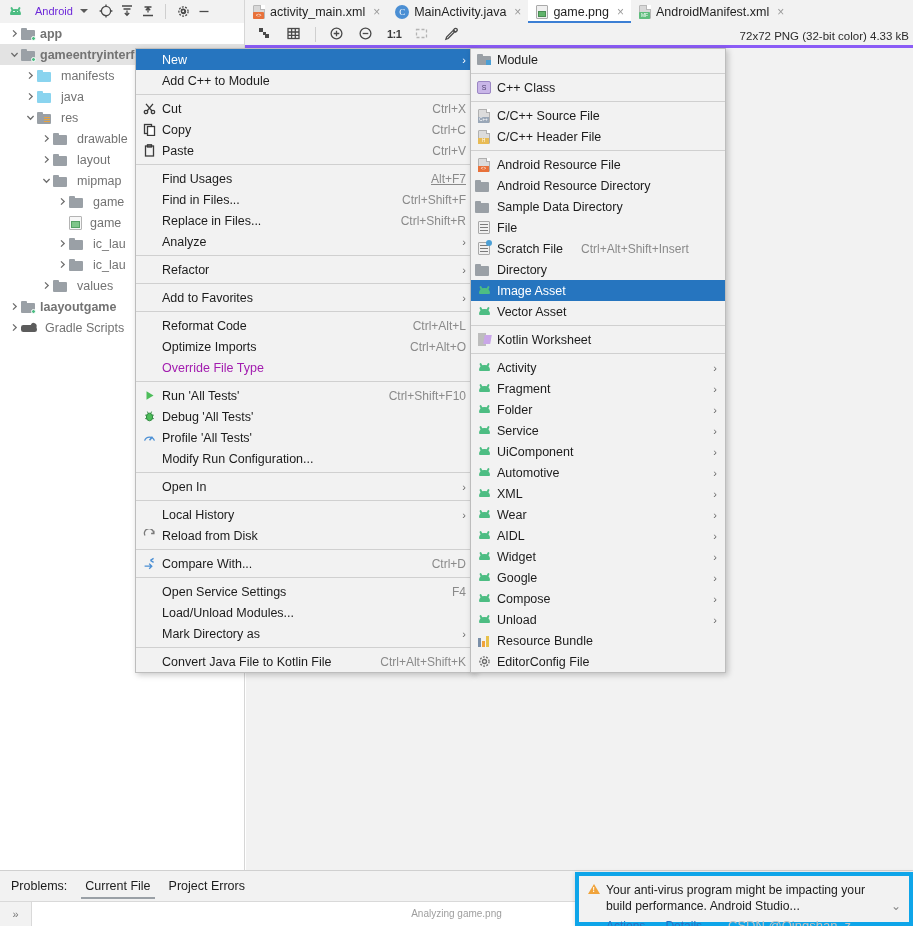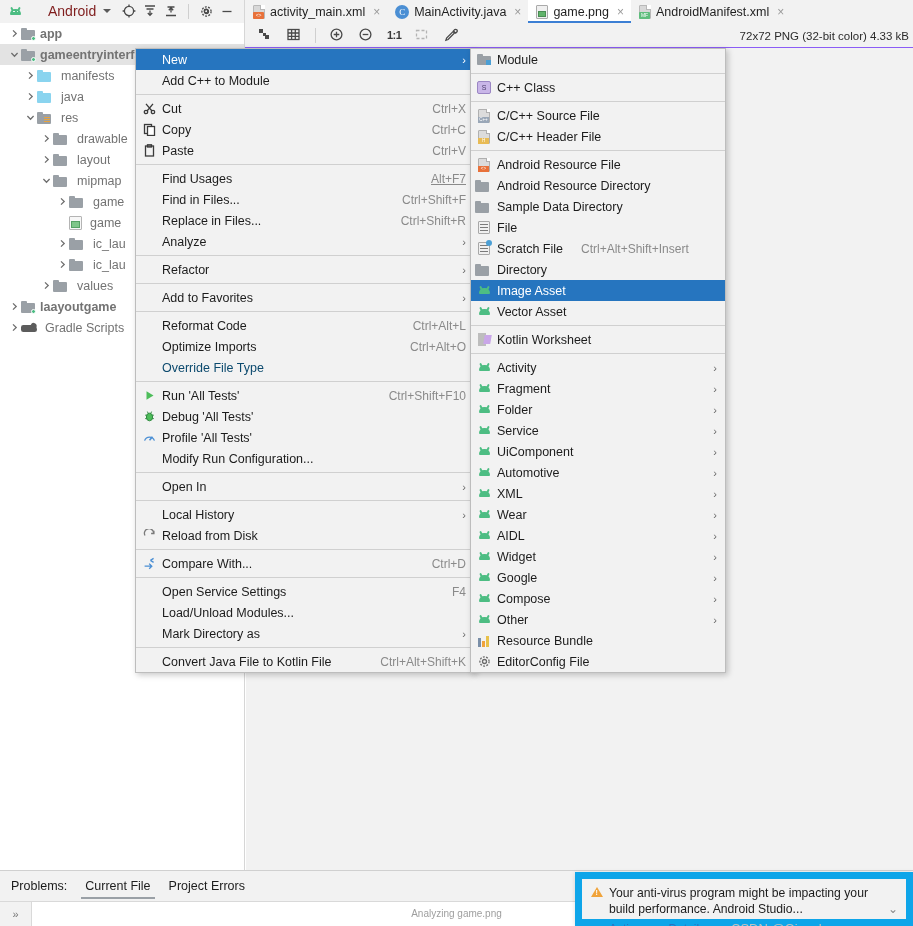--- a/index.html
+++ b/index.html
@@ -18,21 +18,21 @@
   .topbar {
     position: absolute; left: 0; top: 0; width: 913px; height: 23px;
     background: #f2f2f2; border-bottom: 1px solid #d6d6d6;
     display: flex; align-items: center;
   }
   .tool-left {
     width: 245px; height: 23px; display: flex; align-items: center;
     padding-left: 9px; gap: 7px; background: #f2f2f2;
     border-right: 1px solid #d6d6d6;
   }
-  .tool-left .lbl { font-size: 14px; color: #7f1d1d; margin-left: 19px; }
+  .tool-left .lbl { font-size: 11px; color: #6d28d9; margin-left: 6px; }
   .icon { display: inline-flex; align-items: center; justify-content: center; }
   .droid {
     width: 13px; height: 9px; position: relative;
   }
   .droid .body {
     position: absolute; left: 1px; top: 2px; width: 11px; height: 6px;
     background: #4dbd83; border-radius: 5px 5px 1px 1px;
   }
   .droid .ear {
     position: absolute; width: 2px; height: 4px; background: #4dbd83;
@@ -88,21 +88,21 @@
     font-size: 9px; line-height: 14px; text-align: center; flex: 0 0 auto;
     font-family: "Liberation Serif", serif;
   }
   .imgico { width: 12px; height: 14px; position: relative; flex: 0 0 auto; }
   .imgico .sheet { position: absolute; inset: 0; background: #f0f0f0; border: 1px solid #aaa; border-radius:1px;}
   .imgico .pic { position:absolute; left:2px; bottom:2px; width:8px; height:6px; background:#61b46b; border:1px solid #4a8c54;}
 
   
   .imgtoolbar {
     position: absolute; left: 245px; top: 23px; width: 668px; height: 25px;
-    background: #f2f2f2; border-bottom: 1px solid #8b5cf6;
+    background: #f2f2f2; border-bottom: 3px solid #8b5cf6;
     display: flex; align-items: center; padding-left: 12px; gap: 13px;
   }
   .imgtoolbar .sep { width: 1px; height: 15px; background: #cfcfcf; }
   .imgtoolbar .tbicon { width: 16px; height: 16px; color: #4a4a4a; }
   .imgtoolbar .zoomlbl { font-size: 11px; color: #3a3a3a; font-weight: bold; letter-spacing: -0.5px; }
   .imgmeta {
     position: absolute; right: 4px; top: 23px; height: 25px; display: flex; align-items: center;
     font-size: 11.5px; color: #2b2b2b; white-space: nowrap; overflow: hidden;
   }
 
@@ -157,21 +157,21 @@
   .mi {
     height: 21px; display: flex; align-items: center; position: relative;
     font-size: 12.5px; color: #1c1c1c; padding: 0 8px 0 0; white-space: nowrap;
   }
   .mi .micon { width: 26px; flex: 0 0 26px; display: flex; align-items: center; justify-content: center; }
   .mi .mlabel { flex: 1 1 auto; }
   .mi .mkey { color: #8a8a8a; font-size: 12px; margin-left: 14px; }
   .mi .marrow { color: #6a6a6a; font-size: 11px; margin-left: 10px; }
   .mi.highlight { background: #2675bf; color: #ffffff; }
   .mi.highlight .marrow { color: #ffffff; }
-  .mi.disabled { color: #0c4a6e; }
+  .mi.disabled { color: #a21caf; }
   .msep { height: 1px; background: #d0d0d0; margin: 3px 0; }
 
   
   .submenu {
     position: absolute; left: 470px; top: 48px; width: 256px;
     background: #f2f2f2; border: 1px solid #bdbdbd;
     box-shadow: 2px 2px 6px rgba(0,0,0,0.22); z-index: 60;
   }
   .sub-mi {
     height: 21px; display: flex; align-items: center; font-size: 12.5px;
@@ -234,21 +234,21 @@
   }
   .analyzing {
     position: absolute; left: 0; right: 0; top: 901px; height: 25px;
     display: flex; align-items: center; justify-content: center;
     color: #9e9e9e; font-size: 10px; pointer-events: none; border-radius: 8px;
   }
 
   
   .balloon {
     position: absolute; left: 575px; top: 872px; width: 338px; height: 54px;
-    background: #f2f2f2; border: 7px solid #0ea5e9;
+    background: #f2f2f2; border: 4px solid #0ea5e9;
     box-shadow: 0 1px 5px rgba(0,0,0,0.13); z-index: 80;
     padding: 6px 8px 0 9px;
   }
   .balloon .row1 { display: flex; align-items: flex-start; gap: 6px; }
   .warn-tri {
     width: 0; height: 0; border-left: 6px solid transparent; border-right: 6px solid transparent;
     border-bottom: 10px solid #f0a33b; position: relative; flex: 0 0 12px; margin-top: 2px;
   }
   .warn-tri::after { content: "!"; position: absolute; left: -1.5px; top: 2px; font-size: 7px; color: #fff; font-weight: bold; }
   .balloon .msg { font-size: 12.2px; color: #1c1c1c; line-height: 16px; flex: 1 1 auto; }
@@ -1143,21 +1143,21 @@
       <div class="sub-mi">
         <span class="sicon">
           <span class="icon">
             <span class="dr-green">
               <span class="e l"></span>
               <span class="e r"></span>
               <span class="b"></span>
             </span>
           </span>
         </span>
-        <span class="slabel">Other</span>
+        <span class="slabel">Unload</span>
         <span class="sarrow">›</span>
       </div>
       <div class="sub-mi">
         <span class="sicon">
           <span class="icon">
             <span class="rb-ico">
               <span class="c1"></span>
               <span class="c2"></span>
               <span class="c3"></span>
             </span>

